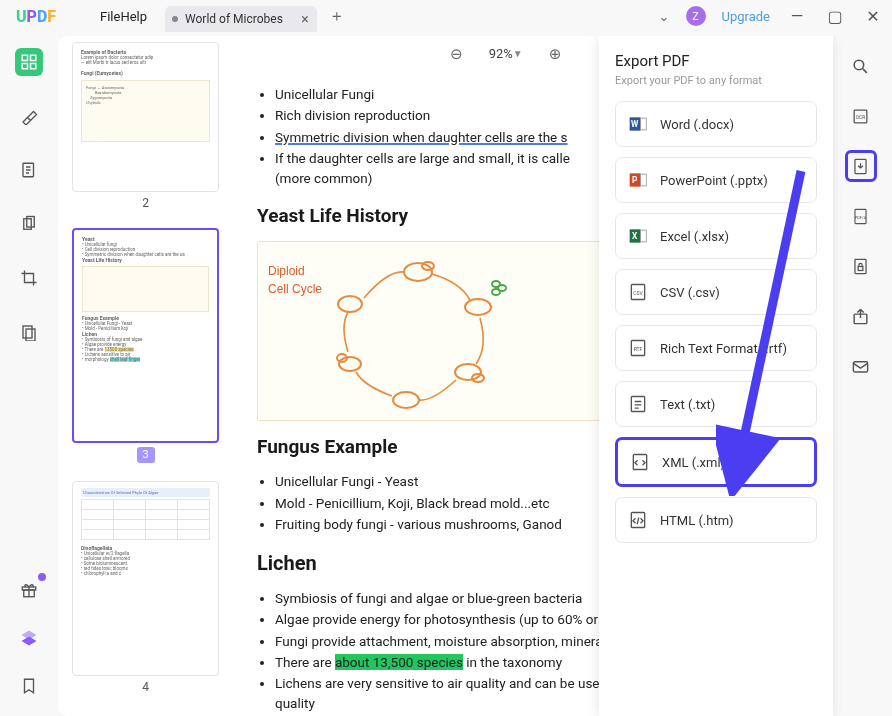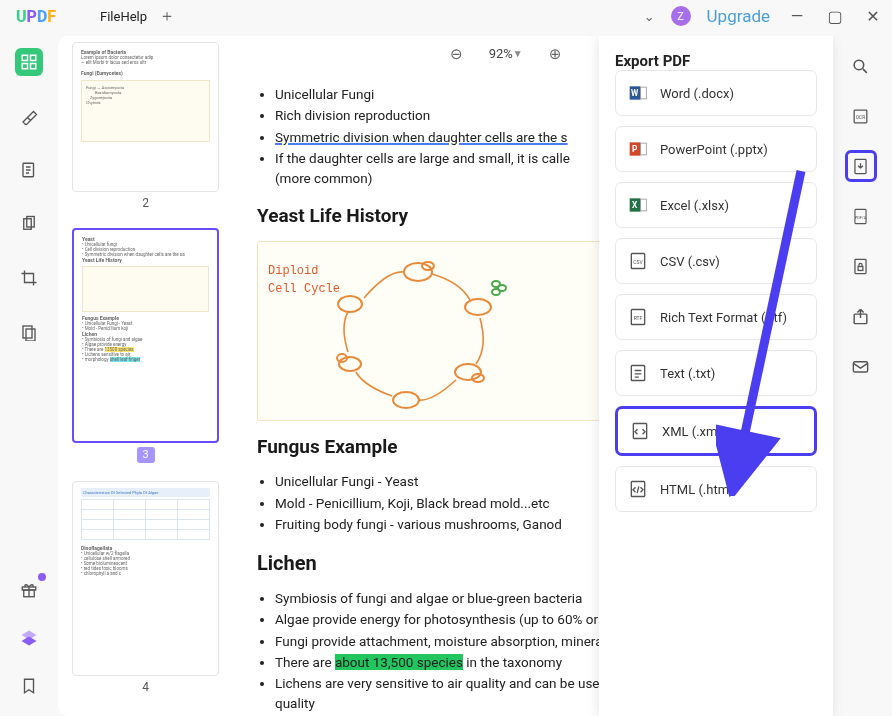--- a/index.html
+++ b/index.html
@@ -8,21 +8,21 @@
   .logo { width: 80px; padding: 0 16px; font-weight: 800; font-size: 16px; }
   .menu-items { display: flex; padding-left: 20px; }
   .menu-item { font-size: 13px; color: #222; cursor: pointer; }
   .tab { display: flex; align-items: center; background: #e8e8ed; border-radius: 6px 6px 0 0; padding: 6px 34px 6px 20px; margin-left: 18px; font-size: 12px; position: relative; height:26px; margin-top:6px;}
   .tab .tab-dot{width:6px;height:6px;background:#888;border-radius:50%;position:absolute;left:7px;}
   .tab .close { position: absolute; right: 8px; font-size: 14px; color: #666; }
   .tab-add { margin-left: 8px; font-size: 16px; color: #666; padding:4px; }
   .right-controls { margin-left: auto; display: flex; align-items: center; gap: 16px; padding-right: 8px; }
   .chev-down { color:#666; }
   .user-badge { width: 20px; height: 20px; border-radius: 50%; background: #a66ee8; color:#fff; font-size:11px; display:flex;align-items:center;justify-content:center;}
-  .upgrade { color: #4b9ed8; font-size: 17px; }
+  .upgrade { color: #4b9ed8; font-size: 13px; }
   .win-btn { color:#555; font-size:16px; width:22px; text-align:center;}
   
   .workspace { display:flex; height: 684px; }
   .left-tools { width: 58px; background:#f8f8f9; display:flex; flex-direction:column; align-items:center; padding-top:16px; gap:26px; position:relative;}
   .tool-ic { width:28px; height:28px; display:flex; align-items:center; justify-content:center; border-radius:6px; color:#555;}
   .tool-ic.active { background:#35c77a; color:#fff; }
   .tool-ic svg { width:18px;height:18px;}
   .bottom-tools{position:absolute;bottom:16px;display:flex;flex-direction:column;gap:20px;align-items:center;}
   .gift-badge{position:relative;}
   .gift-badge::after{content:"";position:absolute;top:-3px;right:-3px;width:8px;height:8px;background:#8b5cf6;border-radius:50%;}
@@ -42,28 +42,28 @@
   .zoom-bar .zi{color:#666;font-size:15px;}
   .zoom-val{font-size:13px;color:#444;display:flex;align-items:center;gap:0;}
   .doc-body{padding:8px 20px 0 24px;font-size:14px;color:#1a1a1a;line-height:1.5;overflow:hidden;}
   .doc-body ul{list-style:disc;padding-left:18px;margin:4px 0 14px;font-size:13.5px;}
   .doc-body li{margin:1px 0;color:#222;}
   .doc-body h3{font-size:19px;font-weight:700;margin:12px 0 10px;}
   .doc-body h3.lichen{font-size:20px;}
   .underline-txt{text-decoration:underline;text-decoration-color:#4a7cf3;text-decoration-thickness:1.5px;text-align:right;}
   .hl-yellow{background:#22c55e;}
   .diagram-card{border:1px solid #f1e3c2;background:#fefdf6;height:180px;border-radius:2px;padding:10px;position:relative;margin-top:6px;overflow:hidden;}
-  .diag-label{position:absolute;font-family:Liberation Mono, monospace;font-size:12px;}
+  .diag-label{position:absolute;font-family:Liberation Sans, sans-serif;font-size:12px;}
   .d-red{color:#e25a2a;left:10px;top:20px;}
   .d-green{color:#3aa84a;right:8px;top:12px;}
   .d-blue{color:#4b7bd8;right:8px;top:85px;font-weight:600;font-size:13px;}
   .d-orange2{color:#e25a2a;right:14px;top:104px;font-size:11px;}
   
   .export-panel{position:absolute;top:0;right:55px;width:234px;background:#fff;box-shadow:-1px 2px 12px rgba(0,0,0,0.1);padding:16px 16px;z-index:50;height:100%;}
-  .export-panel h4{font-size:15px;font-weight:700;color:#222;}
+  .export-panel h4{font-size:15px;font-weight:400;color:#222;}
   .export-panel .sub{font-size:11px;color:#999;margin:4px 0 14px;}
   .exp-opt{display:flex;align-items:center;gap:12px;border:1px solid #e6e6eb;border-radius:7px;padding:12px 12px;margin-bottom:10px;font-size:13px;color:#333;cursor:pointer;}
   .exp-opt.highlighted{border:3px solid #4a3ef0;}
   .exp-ic{width:20px;height:20px;display:flex;align-items:center;justify-content:center;}
   .exp-ic svg{width:20px;height:20px;}
   
   .right-tools{width:55px;background:#f8f8f9;display:flex;flex-direction:column;align-items:center;padding-top:14px;gap:18px;}
   .rt-ic{width:32px;height:32px;display:flex;align-items:center;justify-content:center;border-radius:6px;color:#555;}
   .rt-ic.hot{border:3px solid #4a3ef0;}
   .rt-ic svg{width:19px;height:19px;}
@@ -76,20 +76,25 @@
 </head>
 <body>
 
 <div class="titlebar">
   <div class="logo">
     <span style="color:#3ecf8e">U</span><span style="color:#8b5cf6">P</span><span style="color:#4aa3ff">D</span><span style="color:#ffb020">F</span>
   </div>
   <div class="menu-items">
     <span class="menu-item">File</span>
     <span class="menu-item">Help</span>
+  </div>
+  <div class="tab">
+    <span class="tab-dot"></span>
+    <span>World of Microbes</span>
+    <span class="close">×</span>
   </div>
   <span class="tab-add">＋</span>
   <div class="right-controls">
     <span class="chev-down">⌄</span>
     <span class="user-badge">Z</span>
     <span class="upgrade">Upgrade</span>
     <span class="win-btn">—</span>
     <span class="win-btn">▢</span>
     <span class="win-btn">✕</span>
   </div>
@@ -265,20 +270,21 @@
           <li>Fungi provide attachment, moisture absorption, mineral salts, and protection (drying)</li>
           <li><span>There are </span><span class="hl-yellow">about 13,500 species</span><span> in the taxonomy</span></li>
           <li>Lichens are very sensitive to air quality and can be used as an indicator organism for air quality</li>
           <li></li>
         </ul>
       </div>
     </div>
 
     <div class="export-panel">
       <h4>Export PDF</h4>
+      <div class="sub">Export your PDF to any format</div>
       <div class="exp-opt">
           <span class="exp-ic">
             <svg viewBox="0 0 24 24">
               <rect x="2" y="4" width="13" height="16" fill="#2b579a"></rect>
               <text x="8" y="16" fill="#fff" font-size="10" text-anchor="middle" font-weight="bold">W</text>
               <rect x="15" y="5" width="7" height="14" fill="none" stroke="#999"></rect>
             </svg>
           </span>
           <span>Word (.docx)</span>
         </div>

